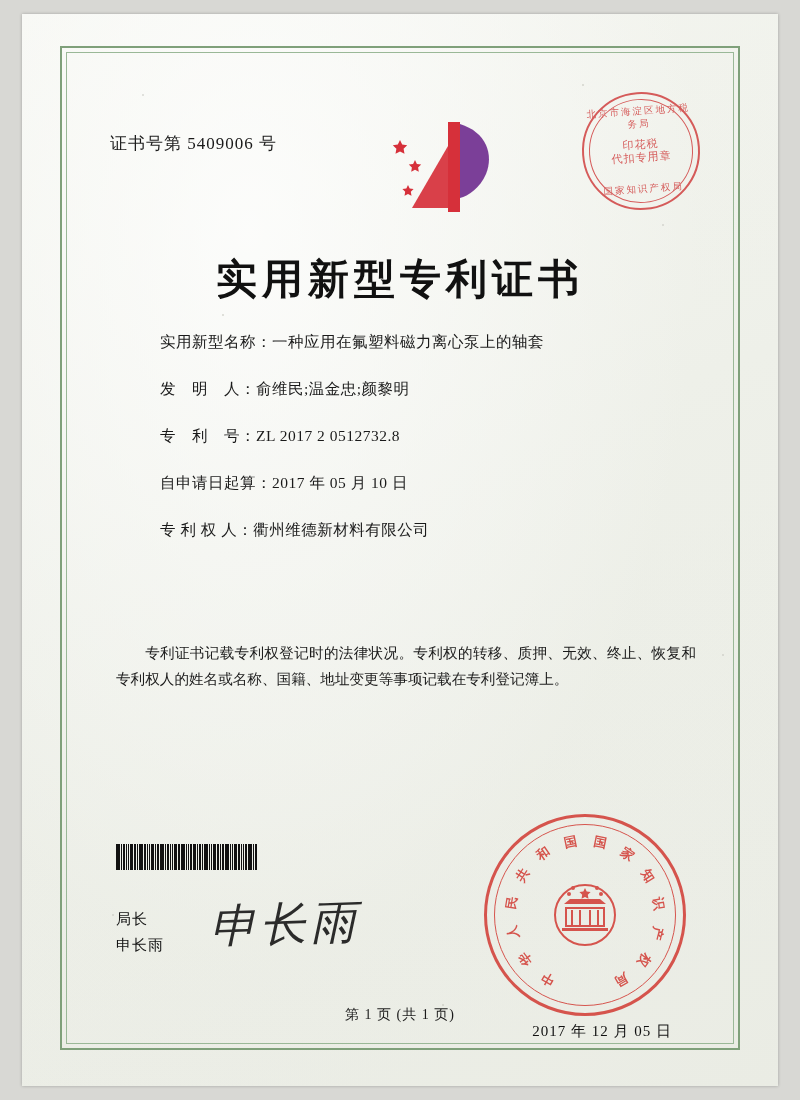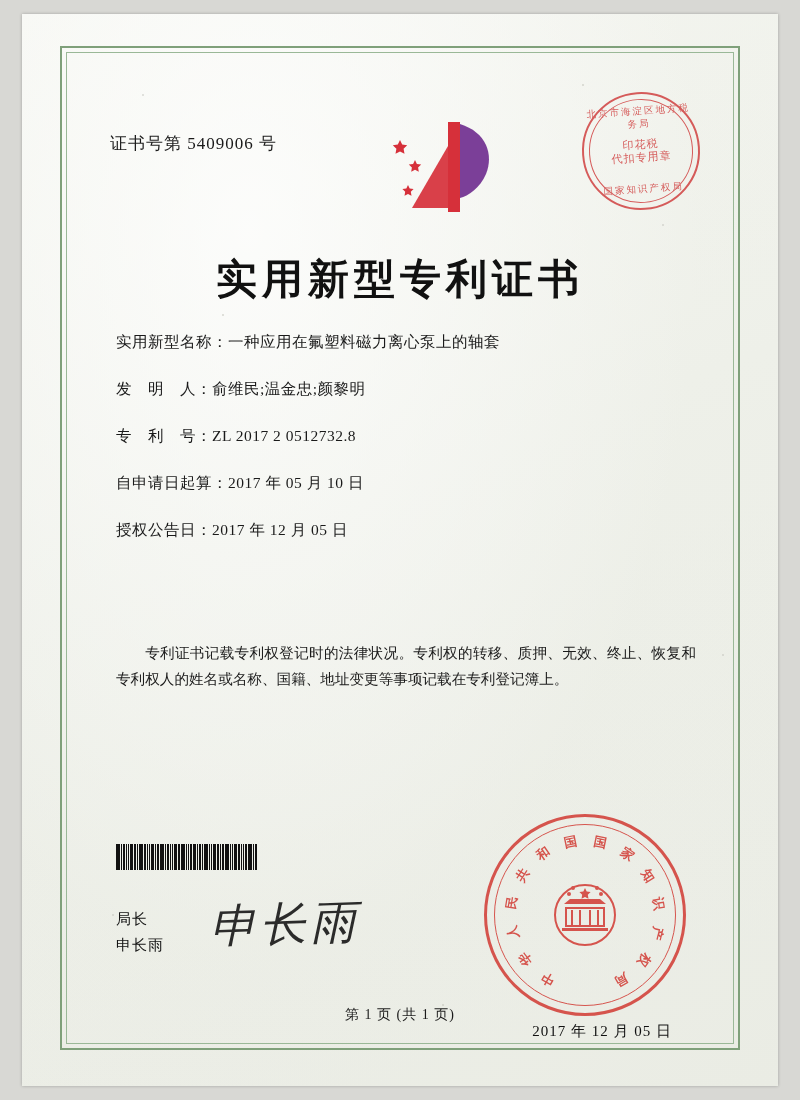--- a/index.html
+++ b/index.html
@@ -144,20 +144,21 @@
     left: 34px;
     right: 20px;
     top: 258px;
     font-size: 15.5px;
     color: #1a1a1a;
   }
   .field-row {
     margin-bottom: 26px;
     white-space: nowrap;
     letter-spacing: 0.5px;
+    margin-left: 44px;
   }
   .field-label { }
   .field-value { }
 
   .paras {
     position: absolute;
     left: 34px;
     right: 22px;
     top: 566px;
     font-size: 14.6px;
@@ -315,21 +316,21 @@
       <div class="field-row">
         <span class="field-label">发　明　人：</span><span class="field-value">俞维民;温金忠;颜黎明</span>
       </div>
       <div class="field-row">
         <span class="field-label">专　利　号：</span><span class="field-value">ZL 2017 2 0512732.8</span>
       </div>
       <div class="field-row">
         <span class="field-label">自申请日起算：</span><span class="field-value">2017 年 05 月 10 日</span>
       </div>
       <div class="field-row">
-        <span class="field-label">授权公告日：</span><span class="field-value">2017 年 12 月 05 日</span>
+        <span class="field-label">专 利 权 人：</span><span class="field-value">衢州维德新材料有限公司</span>
       </div>
     </div>
 
     <div class="paras">
       <div class="para">专利证书记载专利权登记时的法律状况。专利权的转移、质押、无效、终止、恢复和专利权人的姓名或名称、国籍、地址变更等事项记载在专利登记簿上。</div>
     </div>
 
     <div class="barcode" id="barcode"><i style="width:4px"></i><i style="width:1px"></i><i style="width:2px"></i><i style="width:1px"></i><i style="width:1px"></i><i style="width:3px"></i><i style="width:2px"></i><i style="width:1px"></i><i style="width:4px"></i><i style="width:2px"></i><i style="width:1px"></i><i style="width:1px"></i><i style="width:3px"></i><i style="width:1px"></i><i style="width:2px"></i><i style="width:4px"></i><i style="width:1px"></i><i style="width:2px"></i><i style="width:1px"></i><i style="width:1px"></i><i style="width:3px"></i><i style="width:2px"></i><i style="width:4px"></i><i style="width:1px"></i><i style="width:1px"></i><i style="width:2px"></i><i style="width:3px"></i><i style="width:1px"></i><i style="width:2px"></i><i style="width:1px"></i><i style="width:4px"></i><i style="width:1px"></i><i style="width:1px"></i><i style="width:3px"></i><i style="width:2px"></i><i style="width:1px"></i><i style="width:2px"></i><i style="width:4px"></i><i style="width:1px"></i><i style="width:1px"></i><i style="width:3px"></i><i style="width:2px"></i><i style="width:1px"></i><i style="width:1px"></i><i style="width:2px"></i><i style="width:4px"></i><i style="width:1px"></i><i style="width:2px"></i></div>
 
     <div class="sign-block">

